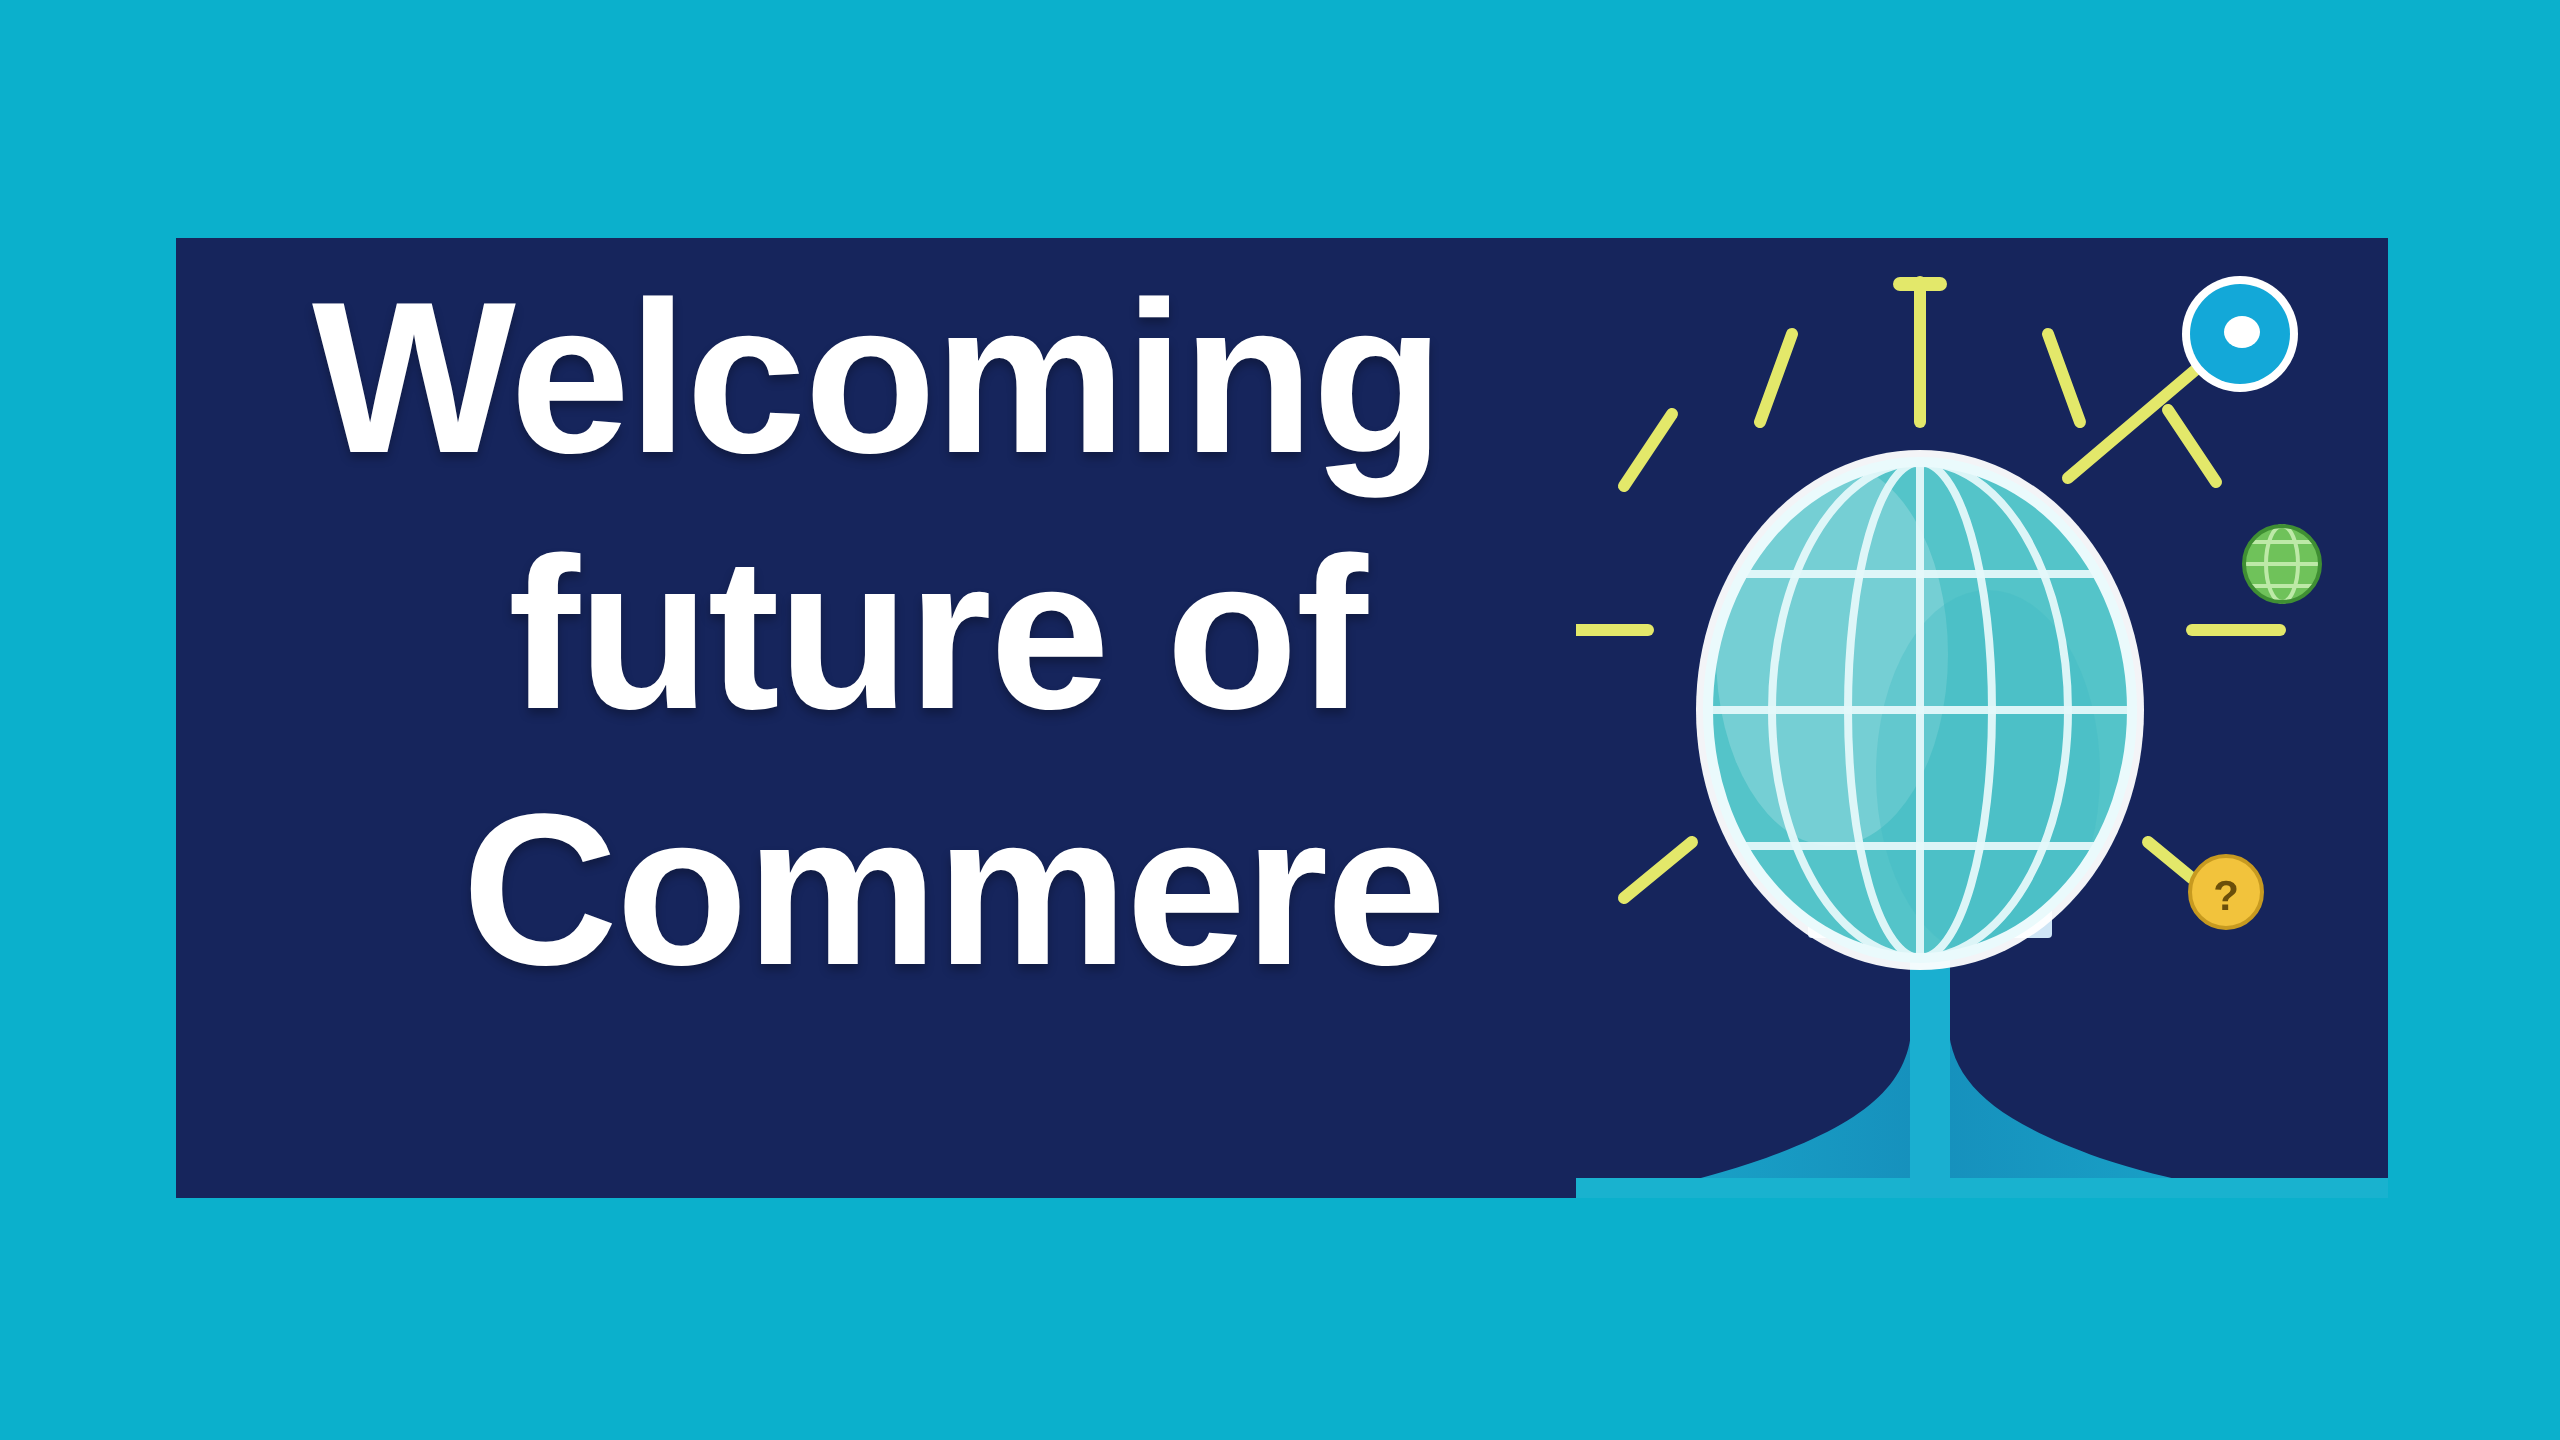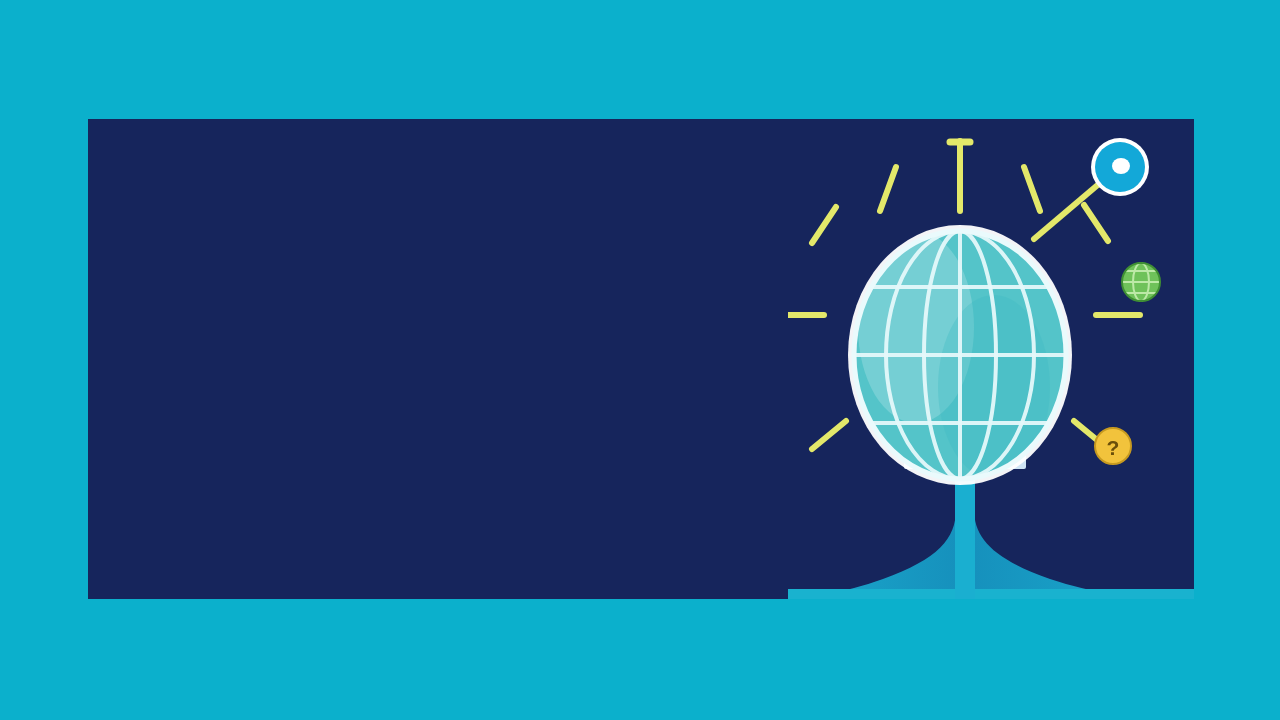--- a/index.html
+++ b/index.html
@@ -48,20 +48,25 @@
   }
   #illustration svg { display:block; width:406px; height:480px; }
 </style>
 </head>
 <body>
 
 <div id="stage">
 
   <div id="banner">
 
+    <div id="headline">
+      <span class="hl-line" id="hl-1">Welcoming</span>
+      <span class="hl-line" id="hl-2">future of</span>
+      <span class="hl-line" id="hl-3">Commere</span>
+    </div>
 
     <div id="illustration">
       <svg viewBox="0 0 406 480" xmlns="http://www.w3.org/2000/svg">
         <defs>
           <clipPath id="globeClip">
             <ellipse cx="172" cy="236" rx="107" ry="125"></ellipse>
           </clipPath>
           <linearGradient id="wingGradL" x1="0" y1="0" x2="1" y2="0">
             <stop offset="0" stop-color="#1aa9cc"></stop>
             <stop offset="1" stop-color="#1691bd"></stop>

